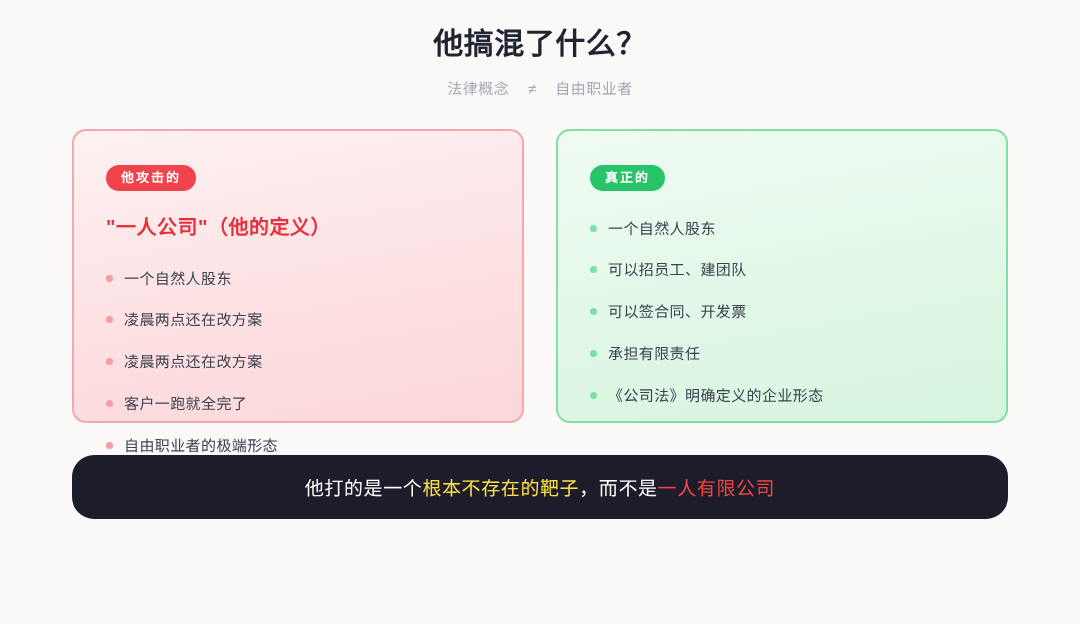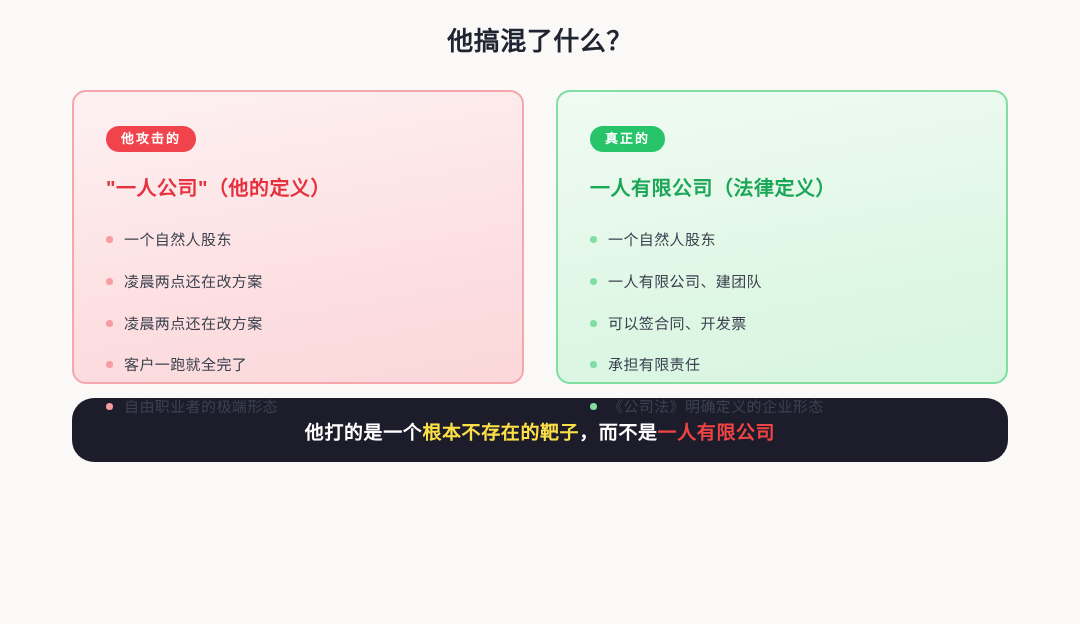--- a/index.html
+++ b/index.html
@@ -25,21 +25,21 @@
     padding: 0 72px;
   }
 
   
   .header {
     text-align: center;
     padding-top: 24px;
   }
 
   .page-title {
-    font-size: 26px;
+    font-size: 30px;
     font-weight: bold;
     color: #1f2430;
     letter-spacing: 0.5px;
     line-height: 1.35;
   }
 
   .subtitle {
     margin-top: 12px;
     font-size: 15px;
     color: #a2a8b6;
@@ -130,43 +130,48 @@
     margin-right: 11px;
   }
 
   .dot-wrong { background: #f79ca2; }
   .dot-right { background: #7fdfa3; }
 
   .bullet-text { display: block; }
 
   
   .footer-banner {
-    margin-top: 14px;
+    margin-top: 32px;
     height: 64px;
     border-radius: 22px;
     background: #1c1c2b;
     display: flex;
     align-items: center;
     justify-content: center;
     color: #ffffff;
     font-size: 19px;
-    font-weight: bold;
+    font-weight: normal;
     letter-spacing: 0.6px;
   }
 
   .hl-red { color: #fde047; }
   .hl-green { color: #ef4444; }
 </style>
 </head>
 <body>
 
 <div class="page">
 
   <div class="header">
     <h1 class="page-title">他搞混了什么？</h1>
+    <div class="subtitle">
+      <span>法律概念</span>
+      <span class="sub-sep">≠</span>
+      <span>自由职业者</span>
+    </div>
   </div>
 
   <div class="cards">
 
     <div class="card card-wrong">
       <span class="badge badge-wrong">他攻击的</span>
       <div class="card-title title-wrong">"一人公司"（他的定义）</div>
       <ul class="bullet-list">
         <li>
           <span class="dot dot-wrong"></span>
@@ -186,29 +191,28 @@
         </li>
         <li>
           <span class="dot dot-wrong"></span>
           <span class="bullet-text">自由职业者的极端形态</span>
         </li>
       </ul>
     </div>
 
     <div class="card card-right">
       <span class="badge badge-right">真正的</span>
-      <div class="card-title title-right">一人有限公司（法律定义）</div>
       <ul class="bullet-list">
         <li>
           <span class="dot dot-right"></span>
           <span class="bullet-text">一个自然人股东</span>
         </li>
         <li>
           <span class="dot dot-right"></span>
-          <span class="bullet-text">一人有限公司、建团队</span>
+          <span class="bullet-text">可以招员工、建团队</span>
         </li>
         <li>
           <span class="dot dot-right"></span>
           <span class="bullet-text">可以签合同、开发票</span>
         </li>
         <li>
           <span class="dot dot-right"></span>
           <span class="bullet-text">承担有限责任</span>
         </li>
         <li>

